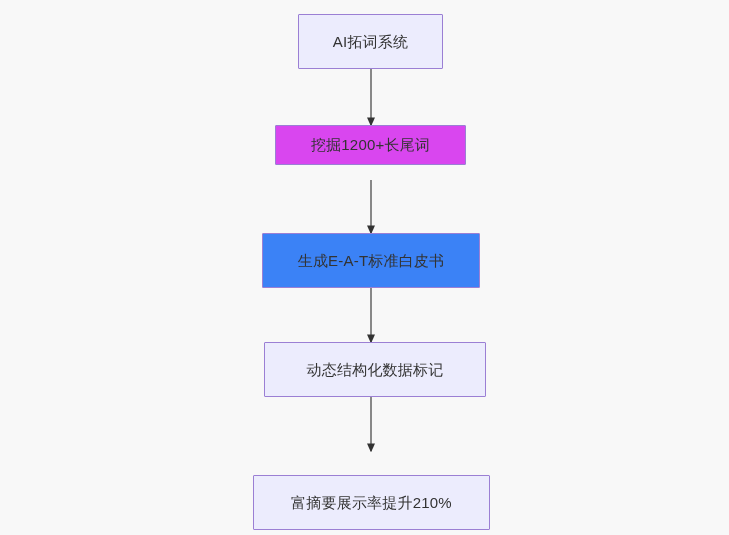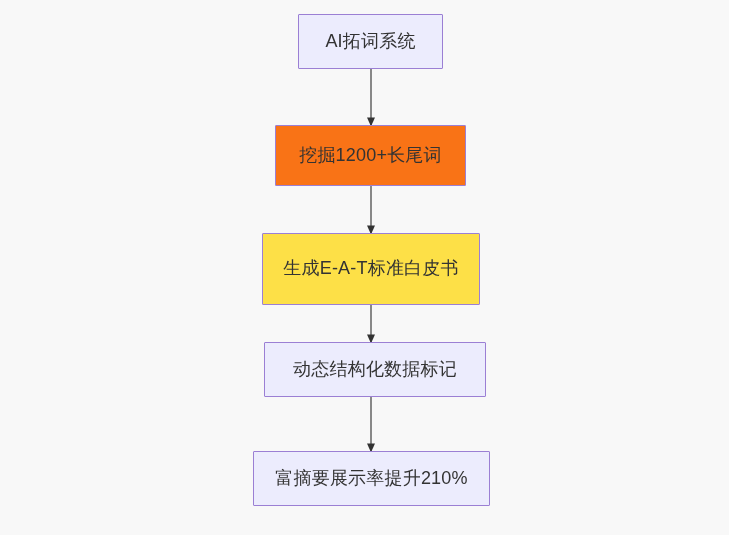--- a/index.html
+++ b/index.html
@@ -32,21 +32,21 @@
     box-sizing: border-box;
     background: #ececfd;
     border: 1.4px solid #9b7fd4;
     border-radius: 1px;
     display: flex;
     align-items: center;
     justify-content: center;
     z-index: 2;
   }
   .node-label {
-    font-size: 18px;
+    font-size: 15px;
     line-height: 1.2;
     color: #333333;
     letter-spacing: 0.2px;
     white-space: nowrap;
     text-align: center;
   }
 </style>
 </head>
 <body>
 
@@ -63,27 +63,27 @@
         <line x1="371" y1="180" x2="371" y2="233" stroke="#888888" stroke-width="2" marker-end="url(#arrowhead)"></line>
         <line x1="371" y1="288" x2="371" y2="342" stroke="#888888" stroke-width="2" marker-end="url(#arrowhead)"></line>
         <line x1="371" y1="397" x2="371" y2="451" stroke="#888888" stroke-width="2" marker-end="url(#arrowhead)"></line>
       </g>
   </svg>
 
   <div id="nodes-group">
       <div class="node" style="left: 298px; top: 14px; width: 145px; height: 55px; background: rgb(236, 236, 253); border-color: rgb(155, 127, 212);">
         <span class="node-label" style="color: rgb(51, 51, 51);">AI拓词系统</span>
       </div>
-      <div class="node" style="left: 275px; top: 125px; width: 191px; height: 61px; background: #f97316; border-color: rgb(155, 127, 212);">
+      <div class="node" style="left: 275px; top: 125px; width: 191px; height: 40px; background: #d946ef; border-color: rgb(155, 127, 212);">
         <span class="node-label" style="color: rgb(51, 51, 51);">挖掘1200+长尾词</span>
       </div>
-      <div class="node" style="left: 262px; top: 233px; width: 218px; height: 72px; background: #fde047; border-color: rgb(155, 127, 212);">
+      <div class="node" style="left: 262px; top: 233px; width: 218px; height: 55px; background: #3b82f6; border-color: rgb(155, 127, 212);">
         <span class="node-label" style="color: rgb(51, 51, 51);">生成E-A-T标准白皮书</span>
       </div>
       <div class="node" style="left: 264px; top: 342px; width: 222px; height: 55px; background: rgb(236, 236, 253); border-color: rgb(155, 127, 212);">
         <span class="node-label" style="color: rgb(51, 51, 51);">动态结构化数据标记</span>
       </div>
-      <div class="node" style="left: 253px; top: 451px; width: 237px; height: 55px; background: rgb(236, 236, 253); border-color: rgb(155, 127, 212); align-items: center;">
+      <div class="node" style="left: 253px; top: 475px; width: 237px; height: 55px; background: rgb(236, 236, 253); border-color: rgb(155, 127, 212); align-items: center;">
         <span class="node-label" style="color: rgb(51, 51, 51);">富摘要展示率提升210%</span>
       </div>
     </div>
 
 </div>
 
 </body></html>

